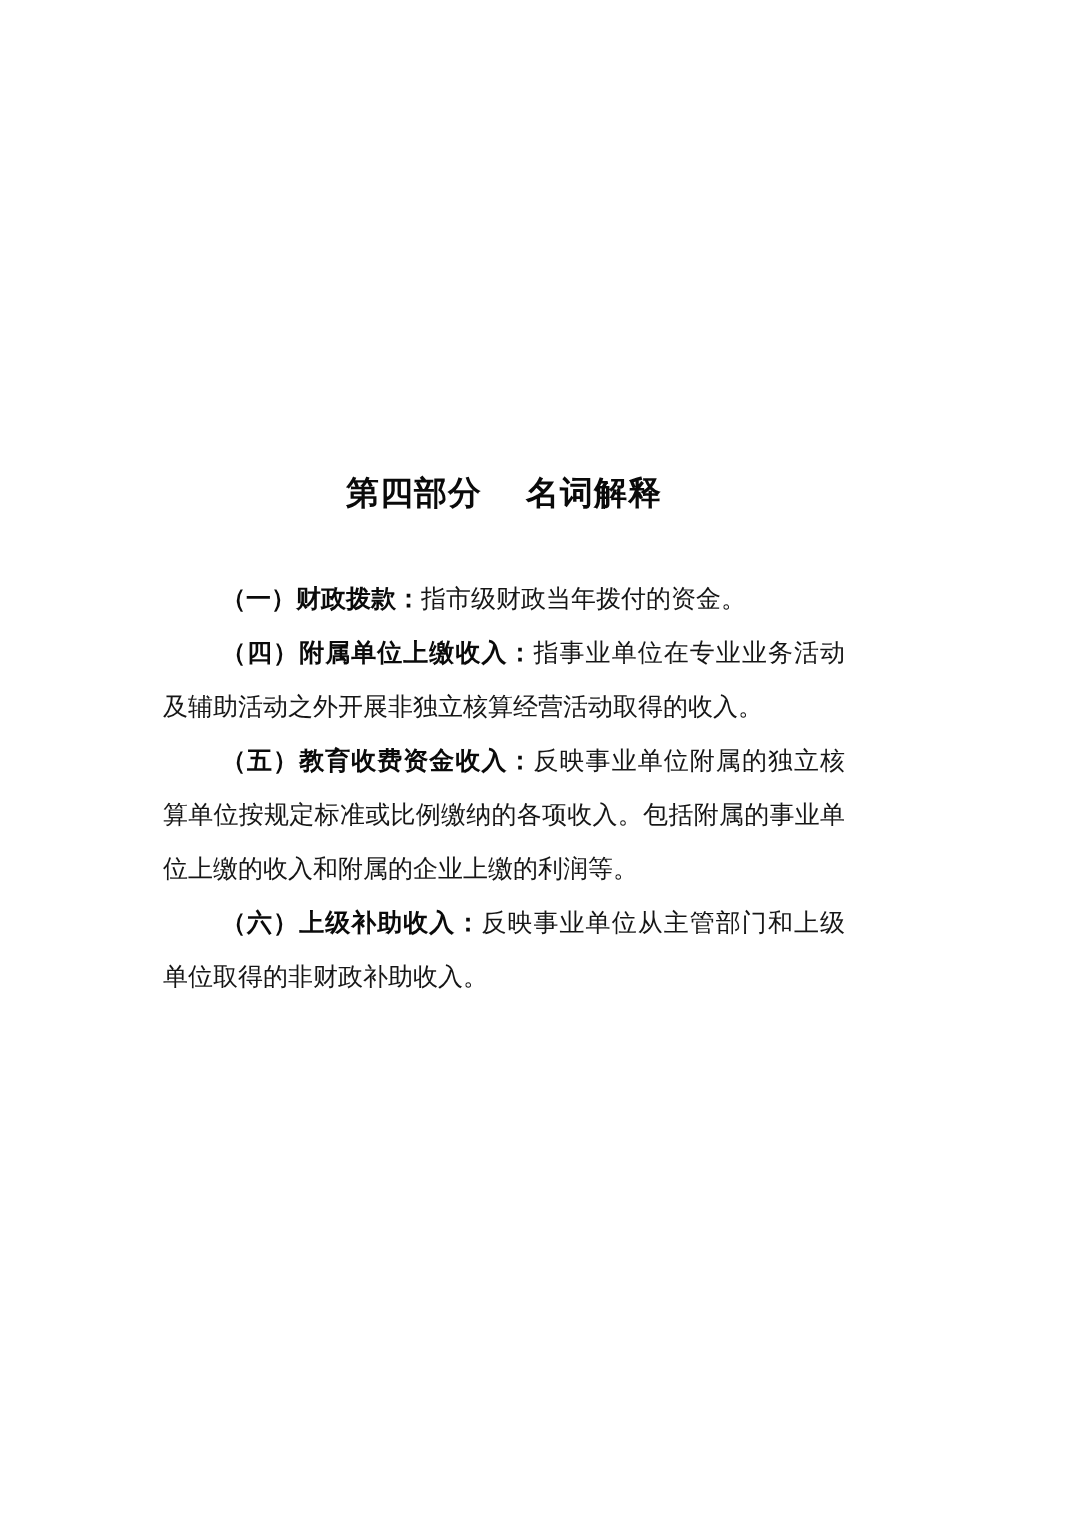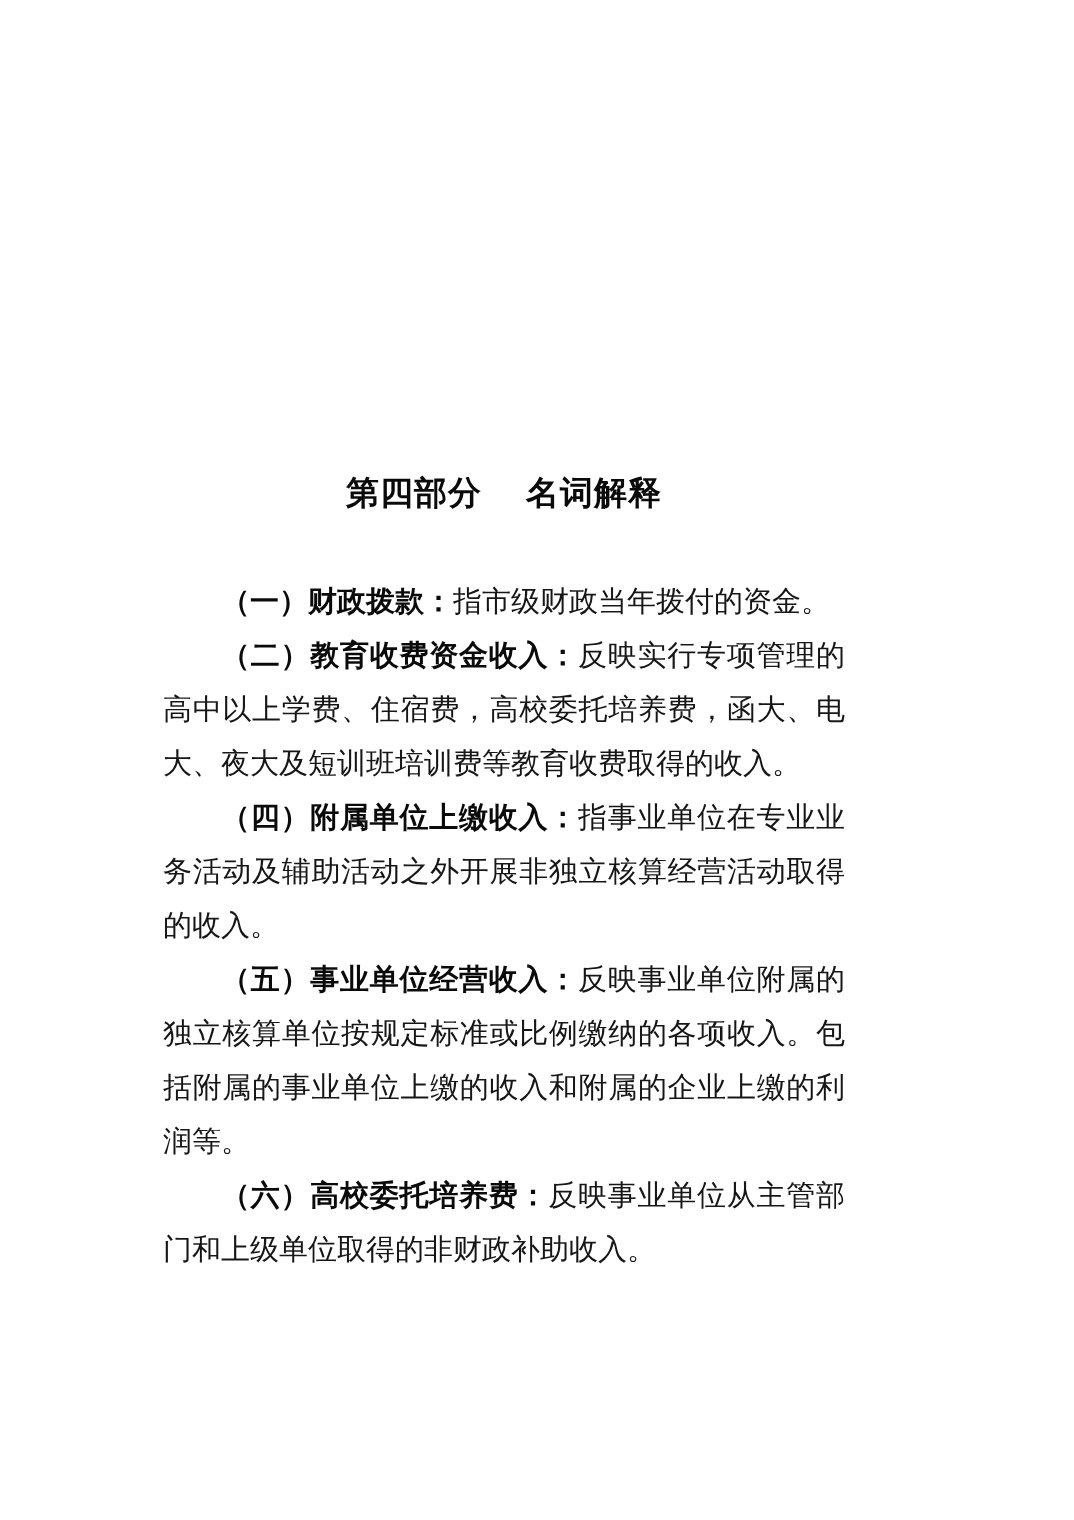--- a/index.html
+++ b/index.html
@@ -32,22 +32,22 @@
     font-family: "Liberation Sans", "DejaVu Sans", sans-serif;
     font-weight: bold;
     font-size: 31px;
     line-height: 54px;
     color: #0a0a0a;
     margin: 0;
     text-indent: 52px;
     letter-spacing: 1px;
   }
   .para {
-    font-family: Liberation Serif, serif;
-    font-size: 29px;
+    font-family: Liberation Mono, monospace;
+    font-size: 25px;
     line-height: 54px;
     margin: 0;
     text-indent: 58px;
     text-align: justify;
     color: #161616;
   }
   .para b {
     font-weight: bold;
     color: #0a0a0a;
   }
@@ -55,22 +55,21 @@
 </head>
 <body>
 
 <div class="page">
 
   <div class="doc-title">第四部分　 名词解释</div>
 
 
   <p class="para"><b>（一）财政拨款：</b><span>指市级财政当年拨付的资金。</span></p>
 
-  <p class="para"><b>（二）教育收费资金收入：</b><span>反映实行专项管理的高中以上学费、住宿费，高校委托培养费，函大、电大、夜大及短训班培训费等教育收费取得的收入。</span></p>
 
 
   <p class="para"><b>（四）附属单位上缴收入：</b><span>指事业单位在专业业务活动及辅助活动之外开展非独立核算经营活动取得的收入。</span></p>
 
-  <p class="para"><b>（五）事业单位经营收入：</b><span>反映事业单位附属的独立核算单位按规定标准或比例缴纳的各项收入。包括附属的事业单位上缴的收入和附属的企业上缴的利润等。</span></p>
+  <p class="para"><b>（五）教育收费资金收入：</b><span>反映事业单位附属的独立核算单位按规定标准或比例缴纳的各项收入。包括附属的事业单位上缴的收入和附属的企业上缴的利润等。</span></p>
 
-  <p class="para"><b>（六）高校委托培养费：</b><span>反映事业单位从主管部门和上级单位取得的非财政补助收入。</span></p>
+  <p class="para"><b>（六）上级补助收入：</b><span>反映事业单位从主管部门和上级单位取得的非财政补助收入。</span></p>
 
 </div>
 
 </body></html>

